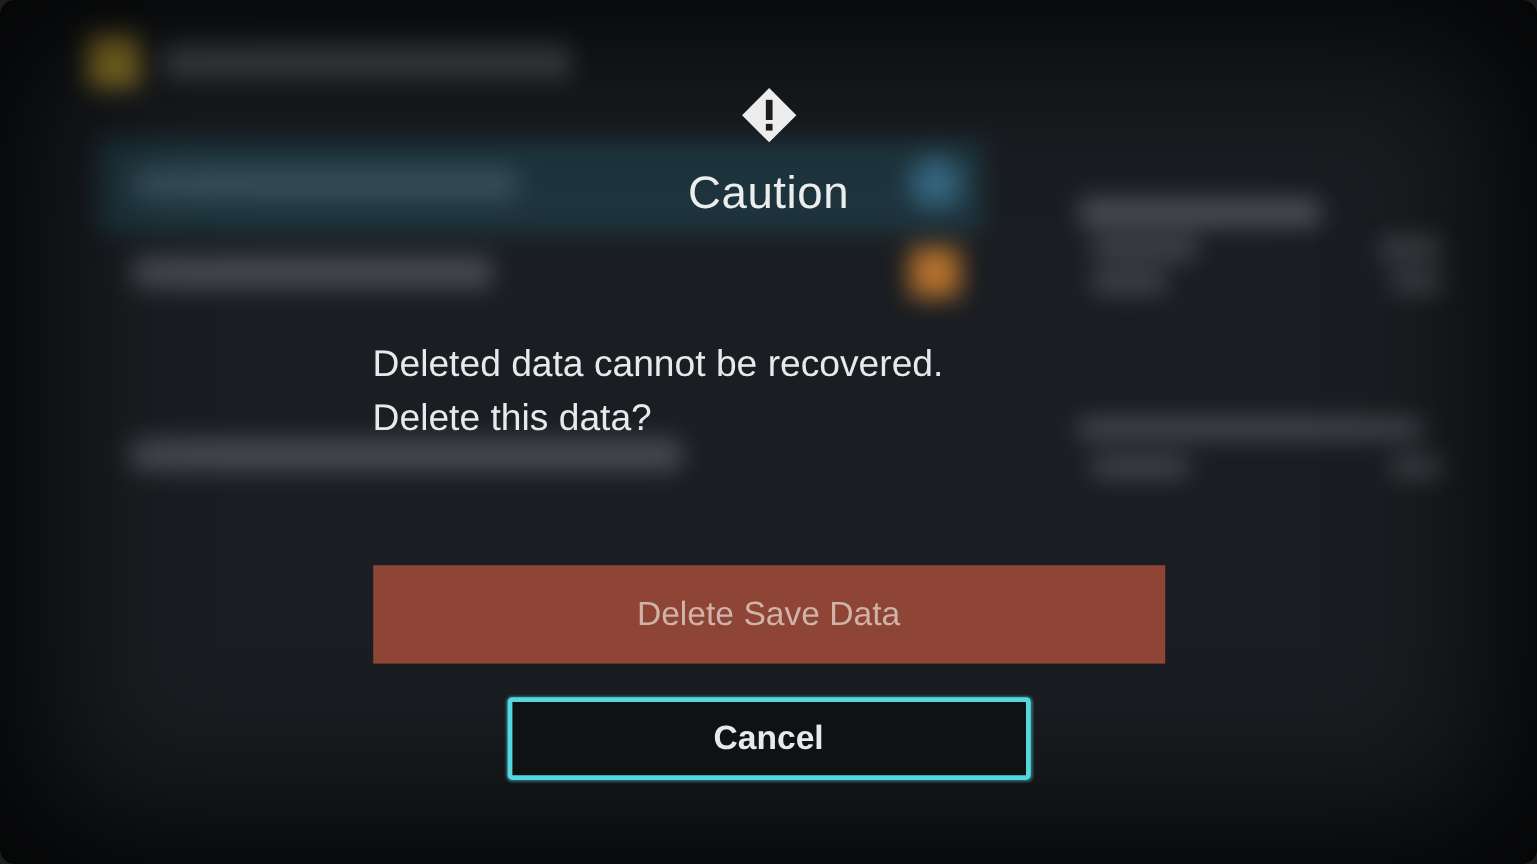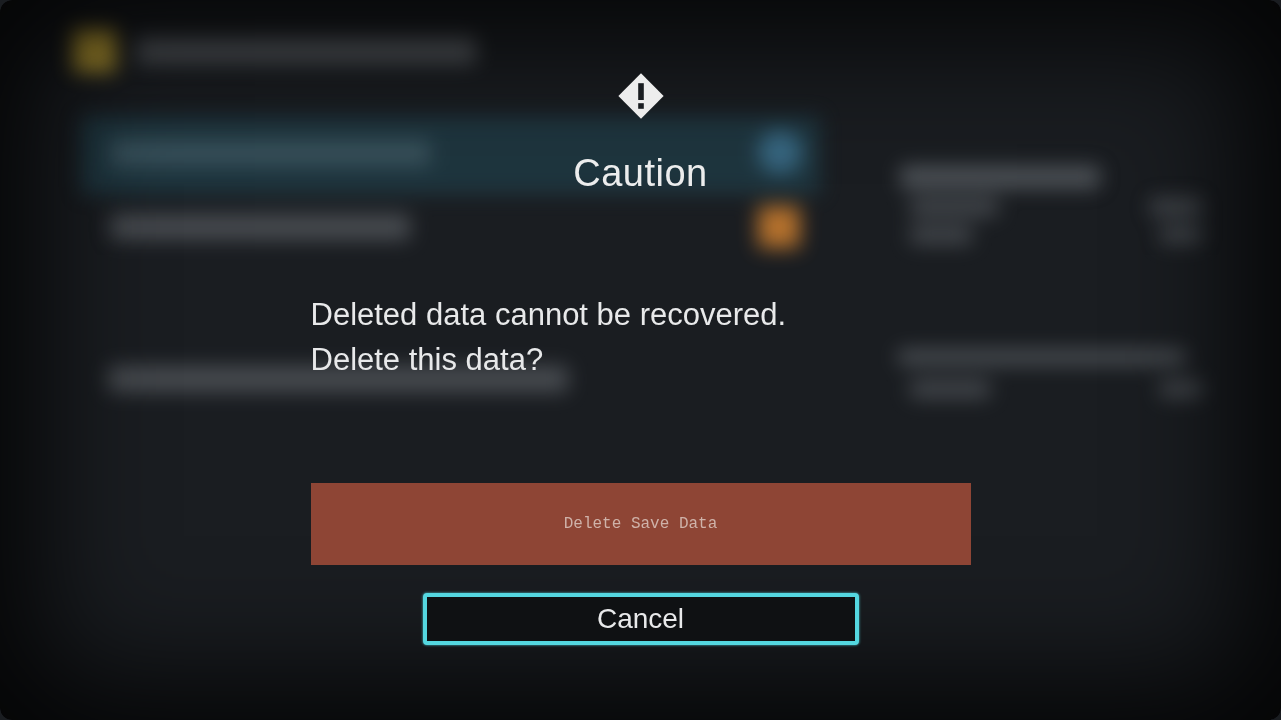--- a/index.html
+++ b/index.html
@@ -197,55 +197,54 @@
       justify-content: center;
     }
     .caution-icon svg {
       width: 80px;
       height: 80px;
     }
     .dialog-title {
       color: #eceded;
       font-size: 38px;
       font-weight: 400;
-      margin-top: 16px;
+      margin-top: 4px;
       letter-spacing: 0.5px;
     }
     .dialog-message {
       color: #e8e9ea;
       font-size: 31px;
       line-height: 1.45;
       font-weight: 400;
       text-align: left;
       margin-top: 98px;
       width: 100%;
       white-space: pre-line;
     }
     .btn-delete {
       width: 660px;
       height: 82px;
       background: #8e4535;
       color: #cfb2a9;
-      font-size: 16px;
+      font-size: 28px;
       font-weight: 400;
       border: none;
       display: flex;
       align-items: center;
       justify-content: center;
       margin-top: 100px;
       cursor: pointer;
-      font-family: Liberation Mono, monospace;
     }
     .btn-cancel {
       width: 436px;
-      height: 52px;
+      height: 69px;
       background: #0f1113;
       color: #e8e9ea;
       font-size: 28px;
-      font-weight: 400;
+      font-weight: 700;
       border: 4px solid #54d7e0;
       border-radius: 4px;
       display: flex;
       align-items: center;
       justify-content: center;
       margin-top: 28px;
       cursor: pointer;
       box-shadow: 0 0 2px 1px rgba(84,215,224,0.4);
     }
   </style>

